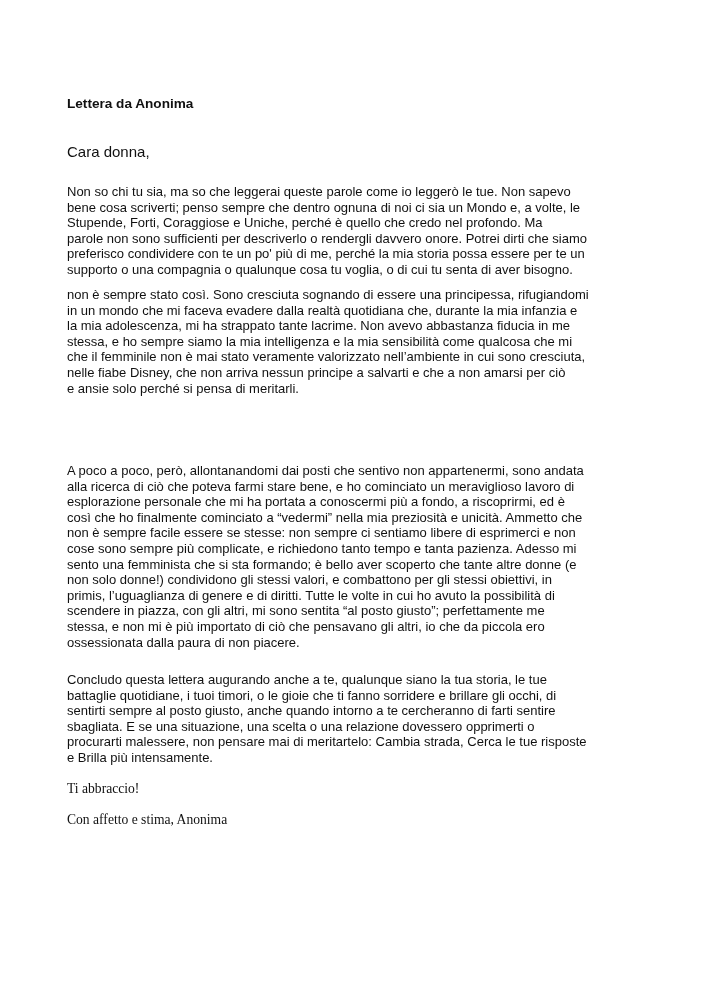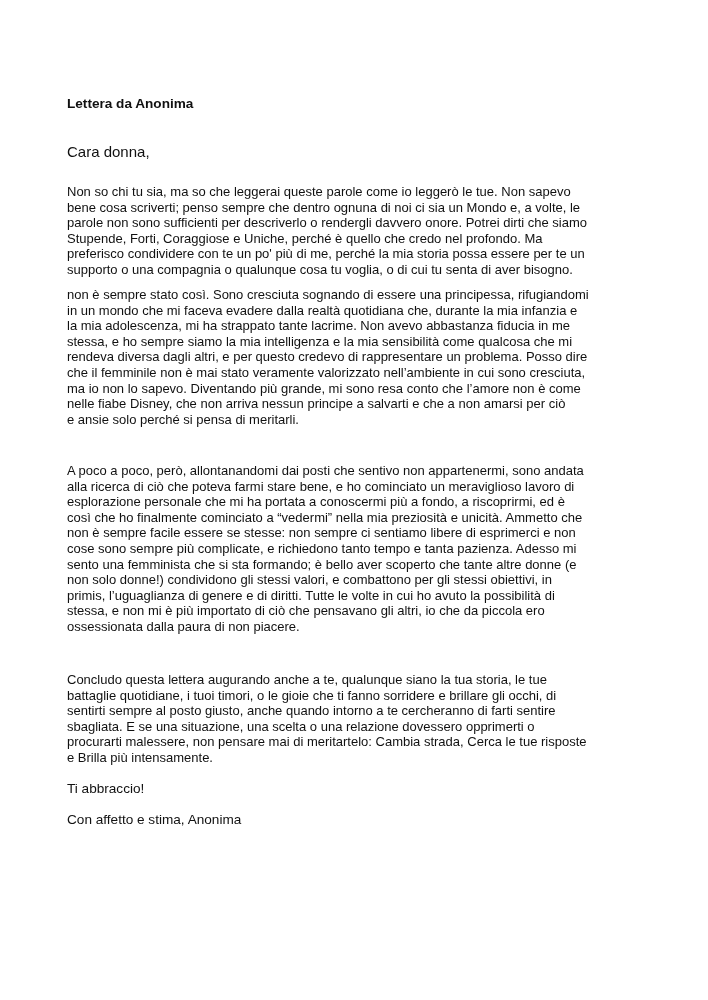--- a/index.html
+++ b/index.html
@@ -53,60 +53,60 @@
     #p1 { top: 184px; }
     #p2 { top: 287px; }
     #p3 { top: 463px; }
     #p4 { top: 672px; }
     .closing {
       position: absolute;
       left: 67px;
       font-size: 13.6px;
       line-height: 16px;
       white-space: nowrap;
+      font-family: Liberation Serif, serif;
     }
     #closing-1 { top: 781px; }
     #closing-2 { top: 812px; }
   </style>
 </head>
 <body>
 
 <div class="page">
   <div class="title">Lettera da Anonima</div>
   <div class="greeting">Cara donna,</div>
 
   <div class="para" id="p1">
       <span class="line">Non so chi tu sia, ma so che leggerai queste parole come io leggerò le tue. Non sapevo</span>
       <span class="line">bene cosa scriverti; penso sempre che dentro ognuna di noi ci sia un Mondo e, a volte, le</span>
+      <span class="line">Stupende, Forti, Coraggiose e Uniche, perché è quello che credo nel profondo. Ma</span>
       <span class="line">parole non sono sufficienti per descriverlo o rendergli davvero onore. Potrei dirti che siamo</span>
-      <span class="line">Stupende, Forti, Coraggiose e Uniche, perché è quello che credo nel profondo. Ma</span>
       <span class="line">preferisco condividere con te un po' più di me, perché la mia storia possa essere per te un</span>
       <span class="line">supporto o una compagnia o qualunque cosa tu voglia, o di cui tu senta di aver bisogno.</span>
     </div>
   <div class="para" id="p2">
       <span class="line">non è sempre stato così. Sono cresciuta sognando di essere una principessa, rifugiandomi</span>
       <span class="line">in un mondo che mi faceva evadere dalla realtà quotidiana che, durante la mia infanzia e</span>
       <span class="line">la mia adolescenza, mi ha strappato tante lacrime. Non avevo abbastanza fiducia in me</span>
       <span class="line">stessa, e ho sempre siamo la mia intelligenza e la mia sensibilità come qualcosa che mi</span>
-      <span class="line">rendeva diversa dagli altri, e per questo credevo di rappresentare un problema. Posso dire</span>
       <span class="line">che il femminile non è mai stato veramente valorizzato nell’ambiente in cui sono cresciuta,</span>
-      <span class="line">ma io non lo sapevo. Diventando più grande, mi sono resa conto che l’amore non è come</span>
       <span class="line">nelle fiabe Disney, che non arriva nessun principe a salvarti e che a non amarsi per ciò</span>
       <span class="line">e ansie solo perché si pensa di meritarli.</span>
     </div>
   <div class="para" id="p3">
       <span class="line">A poco a poco, però, allontanandomi dai posti che sentivo non appartenermi, sono andata</span>
       <span class="line">alla ricerca di ciò che poteva farmi stare bene, e ho cominciato un meraviglioso lavoro di</span>
       <span class="line">esplorazione personale che mi ha portata a conoscermi più a fondo, a riscoprirmi, ed è</span>
       <span class="line">così che ho finalmente cominciato a “vedermi” nella mia preziosità e unicità. Ammetto che</span>
       <span class="line">non è sempre facile essere se stesse: non sempre ci sentiamo libere di esprimerci e non</span>
       <span class="line">cose sono sempre più complicate, e richiedono tanto tempo e tanta pazienza. Adesso mi</span>
       <span class="line">sento una femminista che si sta formando; è bello aver scoperto che tante altre donne (e</span>
       <span class="line">non solo donne!) condividono gli stessi valori, e combattono per gli stessi obiettivi, in</span>
       <span class="line">primis, l’uguaglianza di genere e di diritti. Tutte le volte in cui ho avuto la possibilità di</span>
+      <span class="line">scendere in piazza, con gli altri, mi sono sentita “al posto giusto”; perfettamente me</span>
       <span class="line">stessa, e non mi è più importato di ciò che pensavano gli altri, io che da piccola ero</span>
       <span class="line">ossessionata dalla paura di non piacere.</span>
     </div>
   <div class="para" id="p4">
       <span class="line">Concludo questa lettera augurando anche a te, qualunque siano la tua storia, le tue</span>
       <span class="line">battaglie quotidiane, i tuoi timori, o le gioie che ti fanno sorridere e brillare gli occhi, di</span>
       <span class="line">sentirti sempre al posto giusto, anche quando intorno a te cercheranno di farti sentire</span>
       <span class="line">sbagliata. E se una situazione, una scelta o una relazione dovessero opprimerti o</span>
       <span class="line">procurarti malessere, non pensare mai di meritartelo: Cambia strada, Cerca le tue risposte</span>
       <span class="line">e Brilla più intensamente.</span>

